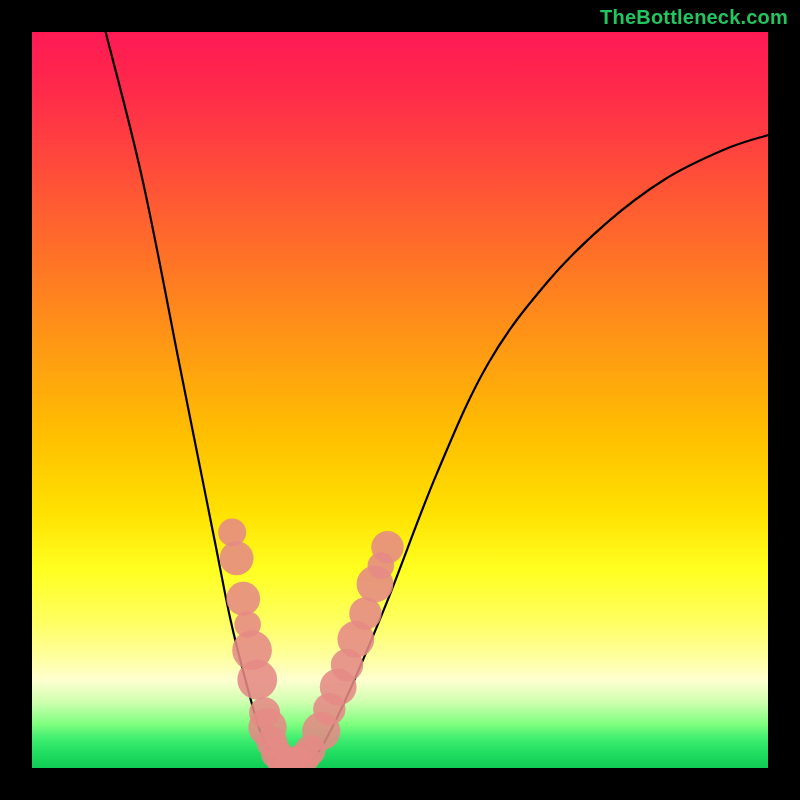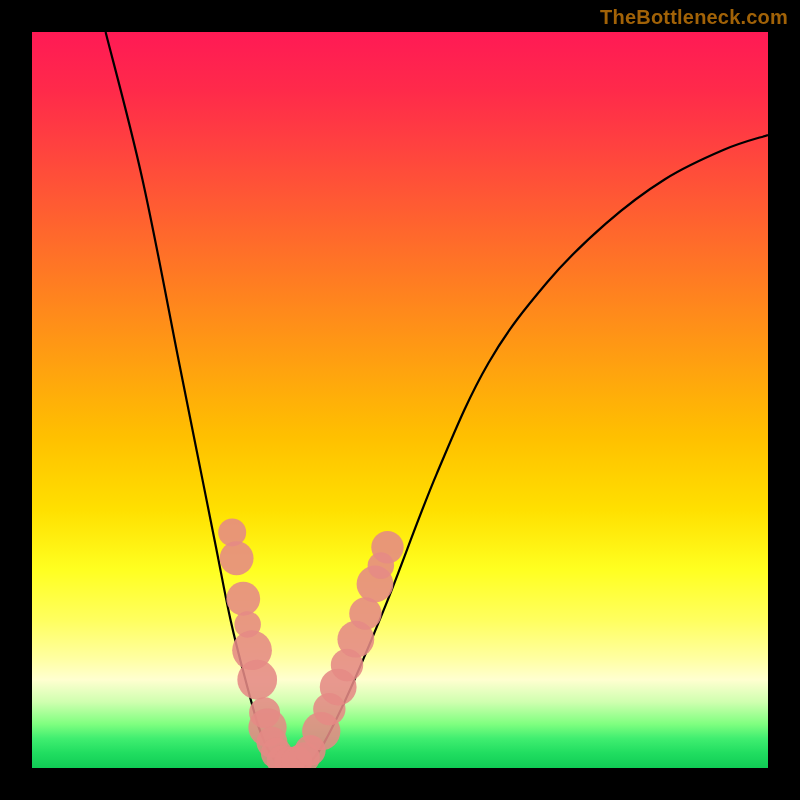--- a/index.html
+++ b/index.html
@@ -42,21 +42,21 @@
       #10cc55 100%
     );
   }
   .watermark {
     position: absolute;
     top: 6px;
     right: 12px;
     font-family: Arial, Helvetica, sans-serif;
     font-size: 20px;
     font-weight: 600;
-    color: #a16207;
+    color: #22c55e;
     letter-spacing: 0.2px;
     user-select: none;
   }
   svg.curve {
     position: absolute;
     left: 0;
     top: 0;
     width: 736px;
     height: 736px;
   }

